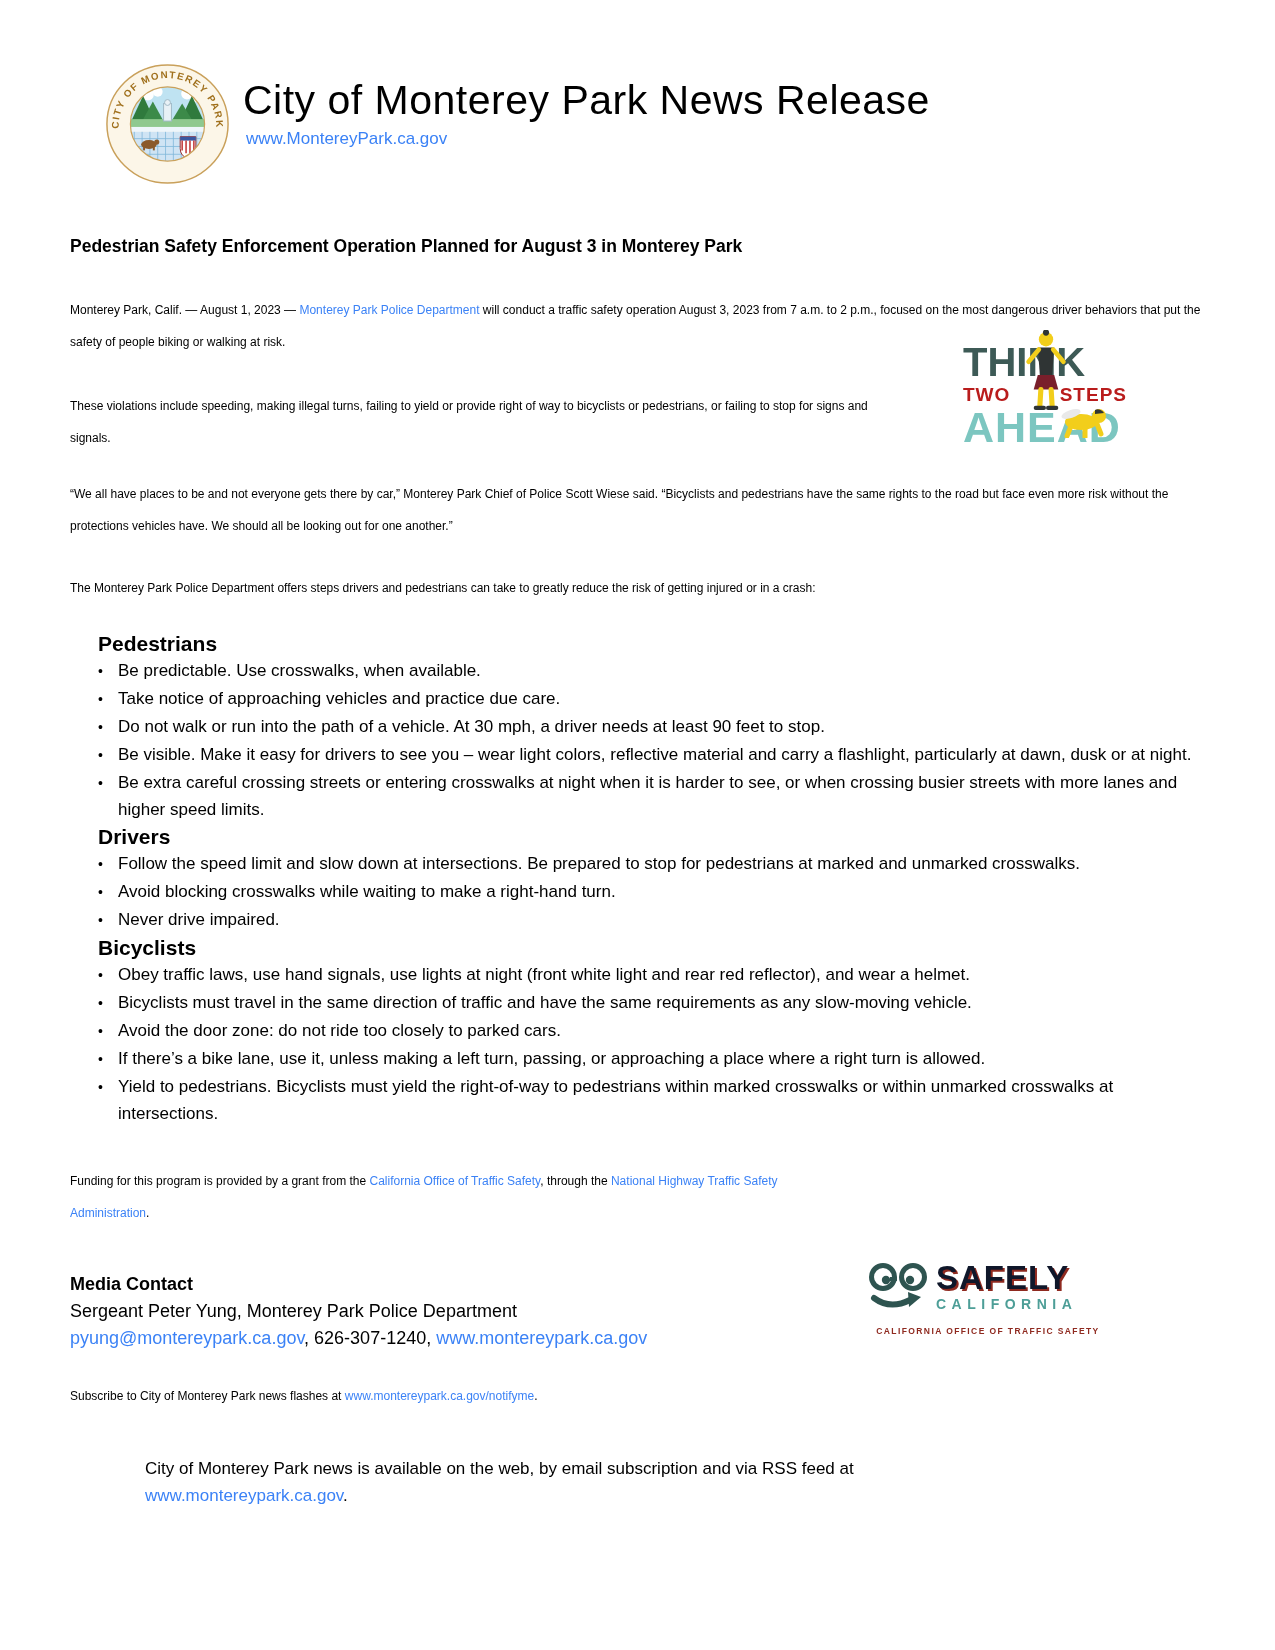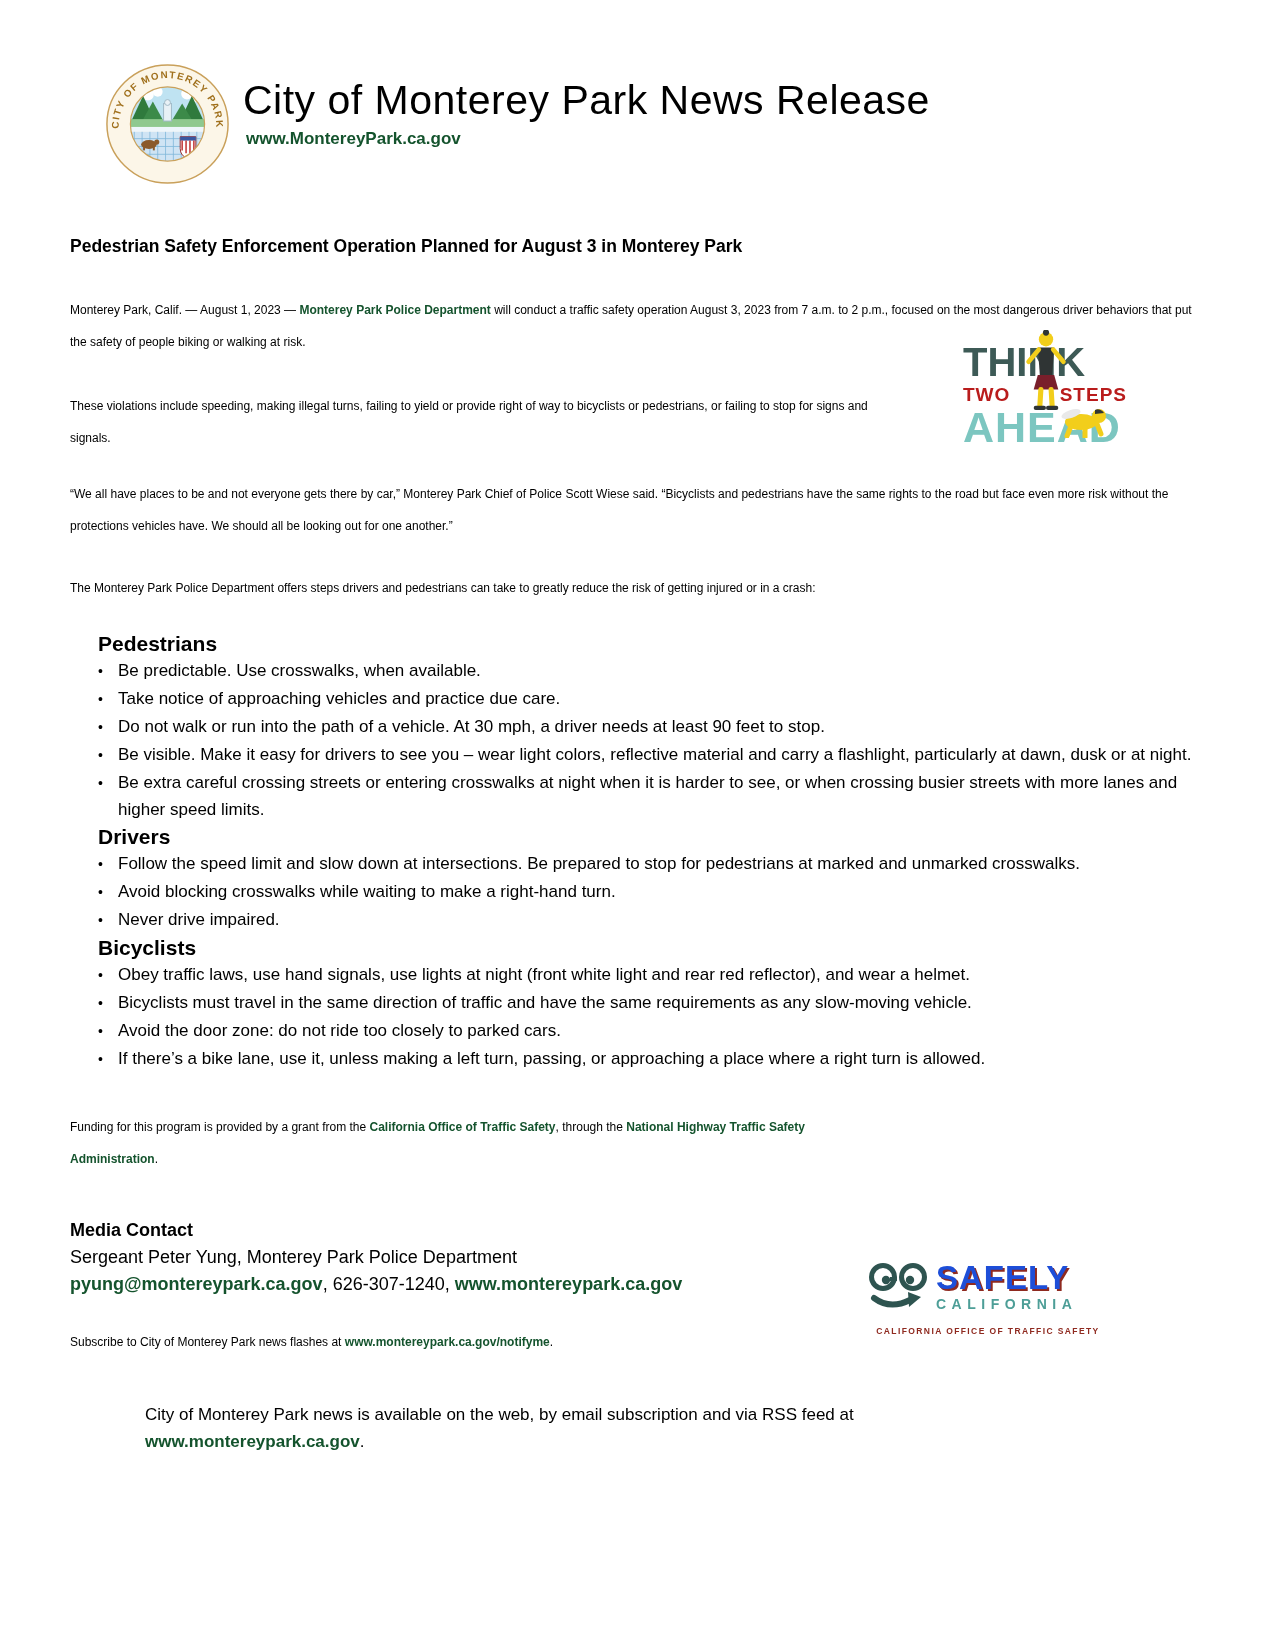--- a/index.html
+++ b/index.html
@@ -1,21 +1,21 @@
 <!DOCTYPE html>
 <html><head>
 <meta charset="utf-8">
 <style>
   html,body{margin:0;padding:0;background:#fff;}
   .page{
     position:relative;width:1275px;height:1650px;margin:0 auto;background:#fff;
     box-sizing:border-box;padding:62px 70px 0 70px;overflow:hidden;
     font-family:"Liberation Sans",sans-serif;color:#000;
   }
-  a,.lnk{color:#14532d;text-decoration:none;cursor:pointer;font-weight:bold;}
+  a,.lnk{color:#3b82f6;text-decoration:none;cursor:pointer;}
   
   .hdr{display:flex;align-items:flex-start;margin-left:34px;height:124px;}
   .seal{width:127px;height:124px;flex:0 0 auto;}
   .hdr-txt{margin-left:12px;padding-top:16px;}
   .title{font-size:41px;line-height:44px;letter-spacing:.5px;}
   .site-url{font-size:17px;margin-top:7px;margin-left:3px;}
   
   .headline{margin-top:47px;font-size:17.5px;font-weight:bold;line-height:27px;}
   .para{font-size:12px;line-height:32px;}
   #p-intro{margin-top:34px;width:1135px;}
@@ -35,21 +35,21 @@
   .think-l1{font-size:40px;color:#3D5A56;letter-spacing:0px;font-stretch:condensed;}
   .think-l2{display:flex;justify-content:space-between;font-size:19px;color:#b91c1c;letter-spacing:1px;margin-top:3px;}
   .think-l3{font-size:43px;color:#7CC6C0;margin-top:2px;letter-spacing:1px;}
   .think-person{position:absolute;left:62px;top:-12px;width:42px;height:82px;}
   .think-crawler{position:absolute;left:92px;top:62px;width:56px;height:34px;}
   
   .gosafely{position:absolute;left:868px;top:1262px;width:240px;}
   .gs-row{display:flex;align-items:flex-start;}
   .gs-go{width:62px;height:52px;flex:0 0 auto;}
   .gs-right{margin-left:6px;}
-  .gs-safely{font-size:33px;font-weight:bold;color:#1d4ed8;letter-spacing:1px;line-height:32px;text-shadow:2px 2px 0 #8F2A20;}
+  .gs-safely{font-size:33px;font-weight:bold;color:#0f172a;letter-spacing:1px;line-height:32px;text-shadow:2px 2px 0 #8F2A20;}
   .gs-california{font-size:14px;font-weight:bold;color:#4D9E97;letter-spacing:5.5px;margin-top:2px;}
   .gs-tagline{font-size:8.5px;font-weight:bold;color:#8F2A20;letter-spacing:1.4px;margin-top:12px;text-align:center;white-space:nowrap;}
   
   .media{margin-top:42px;font-size:18px;line-height:27px;}
   .media-heading{font-weight:bold;}
   #p-subscribe{margin-top:28px;}
   .footer{margin-top:43px;margin-left:75px;width:900px;font-size:17px;line-height:27px;}
 </style>
 </head>
 <body>
@@ -192,20 +192,24 @@
         <span class="li-text">Bicyclists must travel in the same direction of traffic and have the same requirements as any slow-moving vehicle.</span>
       </div>
     <div class="li">
         <span class="dot"></span>
         <span class="li-text">Avoid the door zone: do not ride too closely to parked cars.</span>
       </div>
     <div class="li">
         <span class="dot"></span>
         <span class="li-text">If there’s a bike lane, use it, unless making a left turn, passing, or approaching a place where a right turn is allowed.</span>
       </div>
+    <div class="li">
+        <span class="dot"></span>
+        <span class="li-text">Yield to pedestrians. Bicyclists must yield the right-of-way to pedestrians within marked crosswalks or within unmarked crosswalks at intersections.</span>
+      </div>
   </div>
 
   <div class="para" id="p-funding"><span>Funding for this program is provided by a grant from the </span><span class="lnk">California Office of Traffic Safety</span><span>, through the </span><span class="lnk">National Highway Traffic Safety Administration</span><span>.</span></div>
 
   <div class="gosafely">
     <div class="gs-row">
       <svg class="gs-go" viewBox="0 0 62 52">
         <circle cx="15" cy="15" r="11.5" fill="#FFFFFF" stroke="#2E5450" stroke-width="5"></circle>
         <rect x="22" y="15" width="7" height="4" fill="#2E5450"></rect>
         <circle cx="18" cy="18" r="4.2" fill="#2E5450"></circle>

